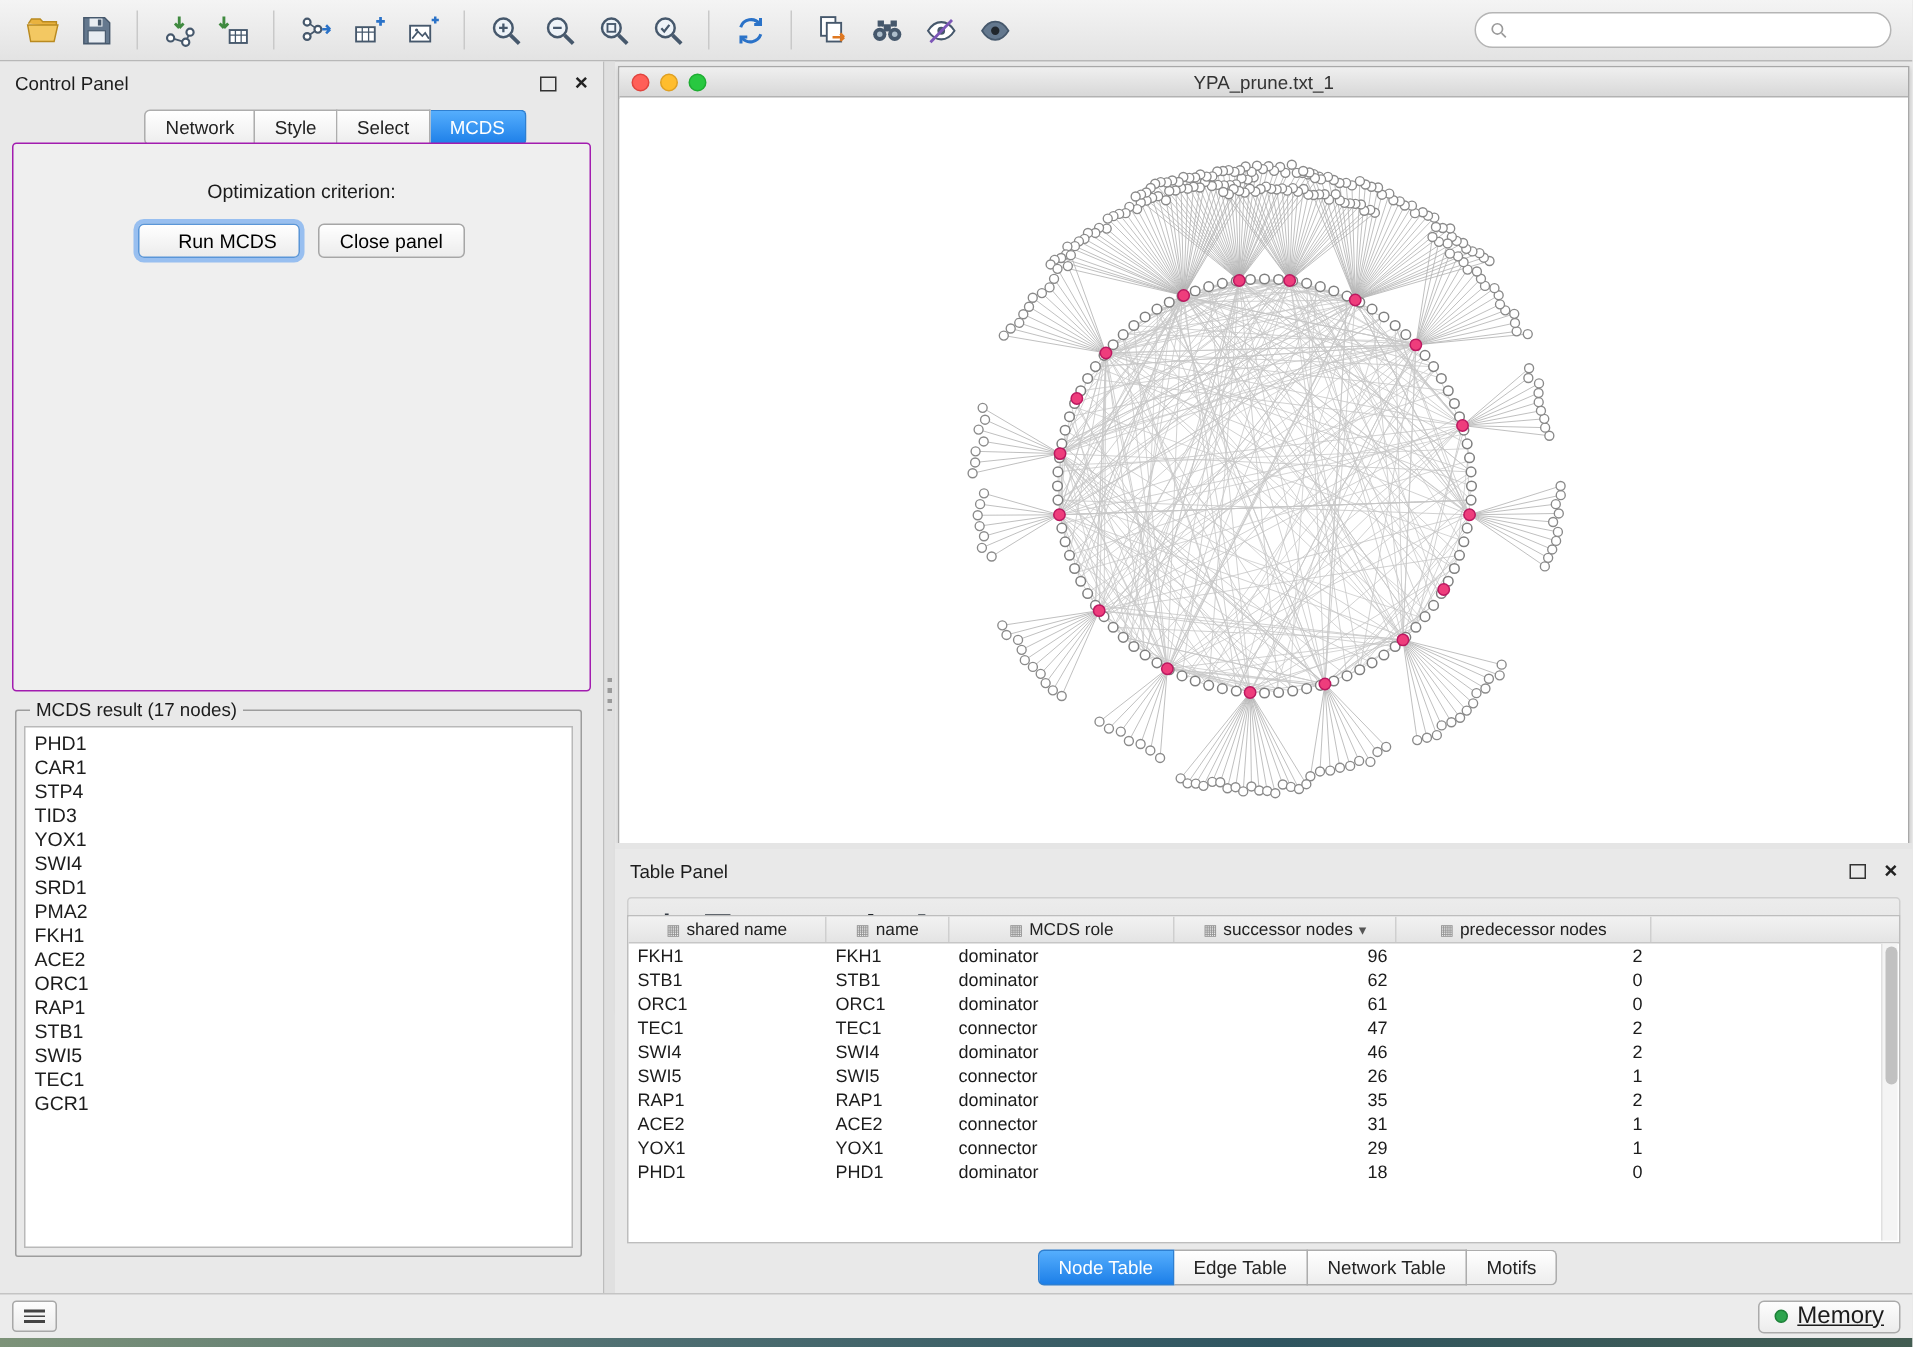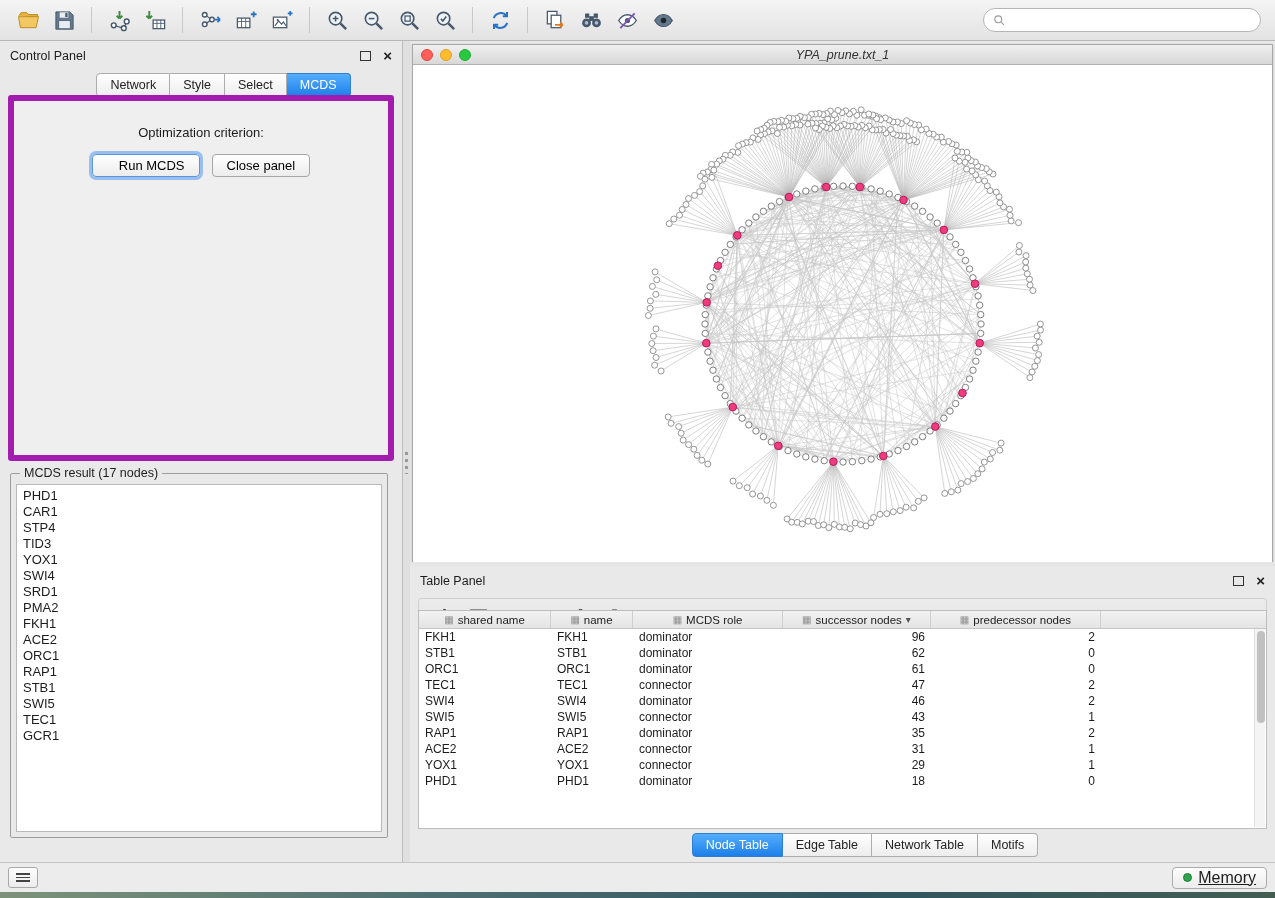--- a/index.html
+++ b/index.html
@@ -38,21 +38,21 @@
   .seg-tabs { display:flex; justify-content:center; margin-top:2px; }
   .seg-tab {
     font-size:12.5px; padding:4px 13px; background:linear-gradient(#ffffff,#ededed);
     border:1px solid #adadad; border-left:none; color:#222; cursor:default;
   }
   .seg-tab:first-child { border-left:1px solid #adadad; border-radius:4px 0 0 4px;margin-left:45px; }
   .seg-tab:last-child { border-radius:0 4px 4px 0; }
   .seg-tab.active { background:linear-gradient(#55aefd,#1d7fe8); color:#fff; border-color:#2f7fd0; }
   .cp-card {
     position:absolute; left:8px; right:8px; top:54px; height:366px;
-    background:#efefef; border:6px solid #a21caf; border-radius:3px;
+    background:#efefef; border:1px solid #a21caf; border-radius:3px;
   }
   .opt-label { text-align:center; font-size:13px; margin-top:24px; }
   .dropdown {
     margin:12px auto 0; width:316px; height:24px; background:#fff;
     border:1px solid #ababab; border-radius:4px; display:flex; align-items:center;
     font-size:13px; padding-left:8px; position:relative; cursor:default;
   }
   .dd-text { flex:1; white-space:nowrap; overflow:hidden; }
   .dd-stepper {
     width:19px; height:20px; margin:1px; border-radius:3px;
@@ -82,21 +82,21 @@
 
   
   .v-splitter { position:absolute; left:403px; top:41px; width:7px; bottom:36px; background:#e0e0e0; }
   .v-splitter .dots { position:absolute; top:50%; left:2px; width:3px; height:22px;
     background:repeating-linear-gradient(#9a9a9a 0 3px, transparent 3px 7px); }
   .h-splitter { position:absolute; left:0; right:0; top:519px; height:6px; background:#e5e5e5; }
 
   
   .right-area { position:absolute; left:410px; top:41px; right:0; bottom:36px; }
   .network-window { position:absolute; top:3px; left:2px; right:2px; height:631px;
-    border:1px solid #a8a8a8; background:#fff; box-shadow:0 1px 3px rgba(0,0,0,.15);font-style:italic; }
+    border:1px solid #a8a8a8; background:#fff; box-shadow:0 1px 3px rgba(0,0,0,.15); }
   .net-titlebar {
     height:20px; background:linear-gradient(#efefef,#d8d8d8); border-bottom:1px solid #b2b2b2;
     display:flex; align-items:center; position:relative;
   }
   .traffic { display:flex; gap:7px; margin-left:8px; }
   .light { width:12px; height:12px; border-radius:50%; }
   .light.red { background:#ff5f58; border:1px solid #e0443e; }
   .light.yellow { background:#ffbd2e; border:1px solid #dfa023; }
   .light.green { background:#28c840; border:1px solid #1ead32; }
   .net-title { position:absolute; left:0; right:0; text-align:center; font-size:12.5px; color:#333; }
@@ -1485,21 +1485,21 @@
             <div class="td" style="width: 132px;">SWI4</div>
             <div class="td" style="width: 82px;">SWI4</div>
             <div class="td" style="width: 150px;">dominator</div>
             <div class="td num" style="width: 148px;">46</div>
             <div class="td num" style="width: 170px;">2</div>
           </div>
           <div class="tr">
             <div class="td" style="width: 132px;">SWI5</div>
             <div class="td" style="width: 82px;">SWI5</div>
             <div class="td" style="width: 150px;">connector</div>
-            <div class="td num" style="width: 148px;">43</div>
+            <div class="td num" style="width: 148px;">26</div>
             <div class="td num" style="width: 170px;">1</div>
           </div>
           <div class="tr">
             <div class="td" style="width: 132px;">RAP1</div>
             <div class="td" style="width: 82px;">RAP1</div>
             <div class="td" style="width: 150px;">dominator</div>
             <div class="td num" style="width: 148px;">35</div>
             <div class="td num" style="width: 170px;">2</div>
           </div>
           <div class="tr">

